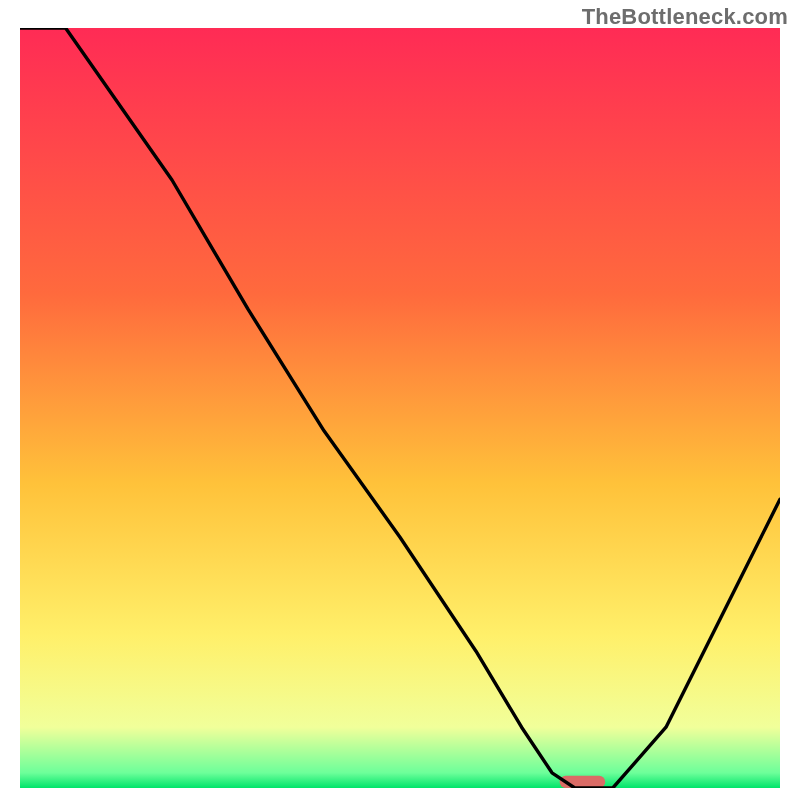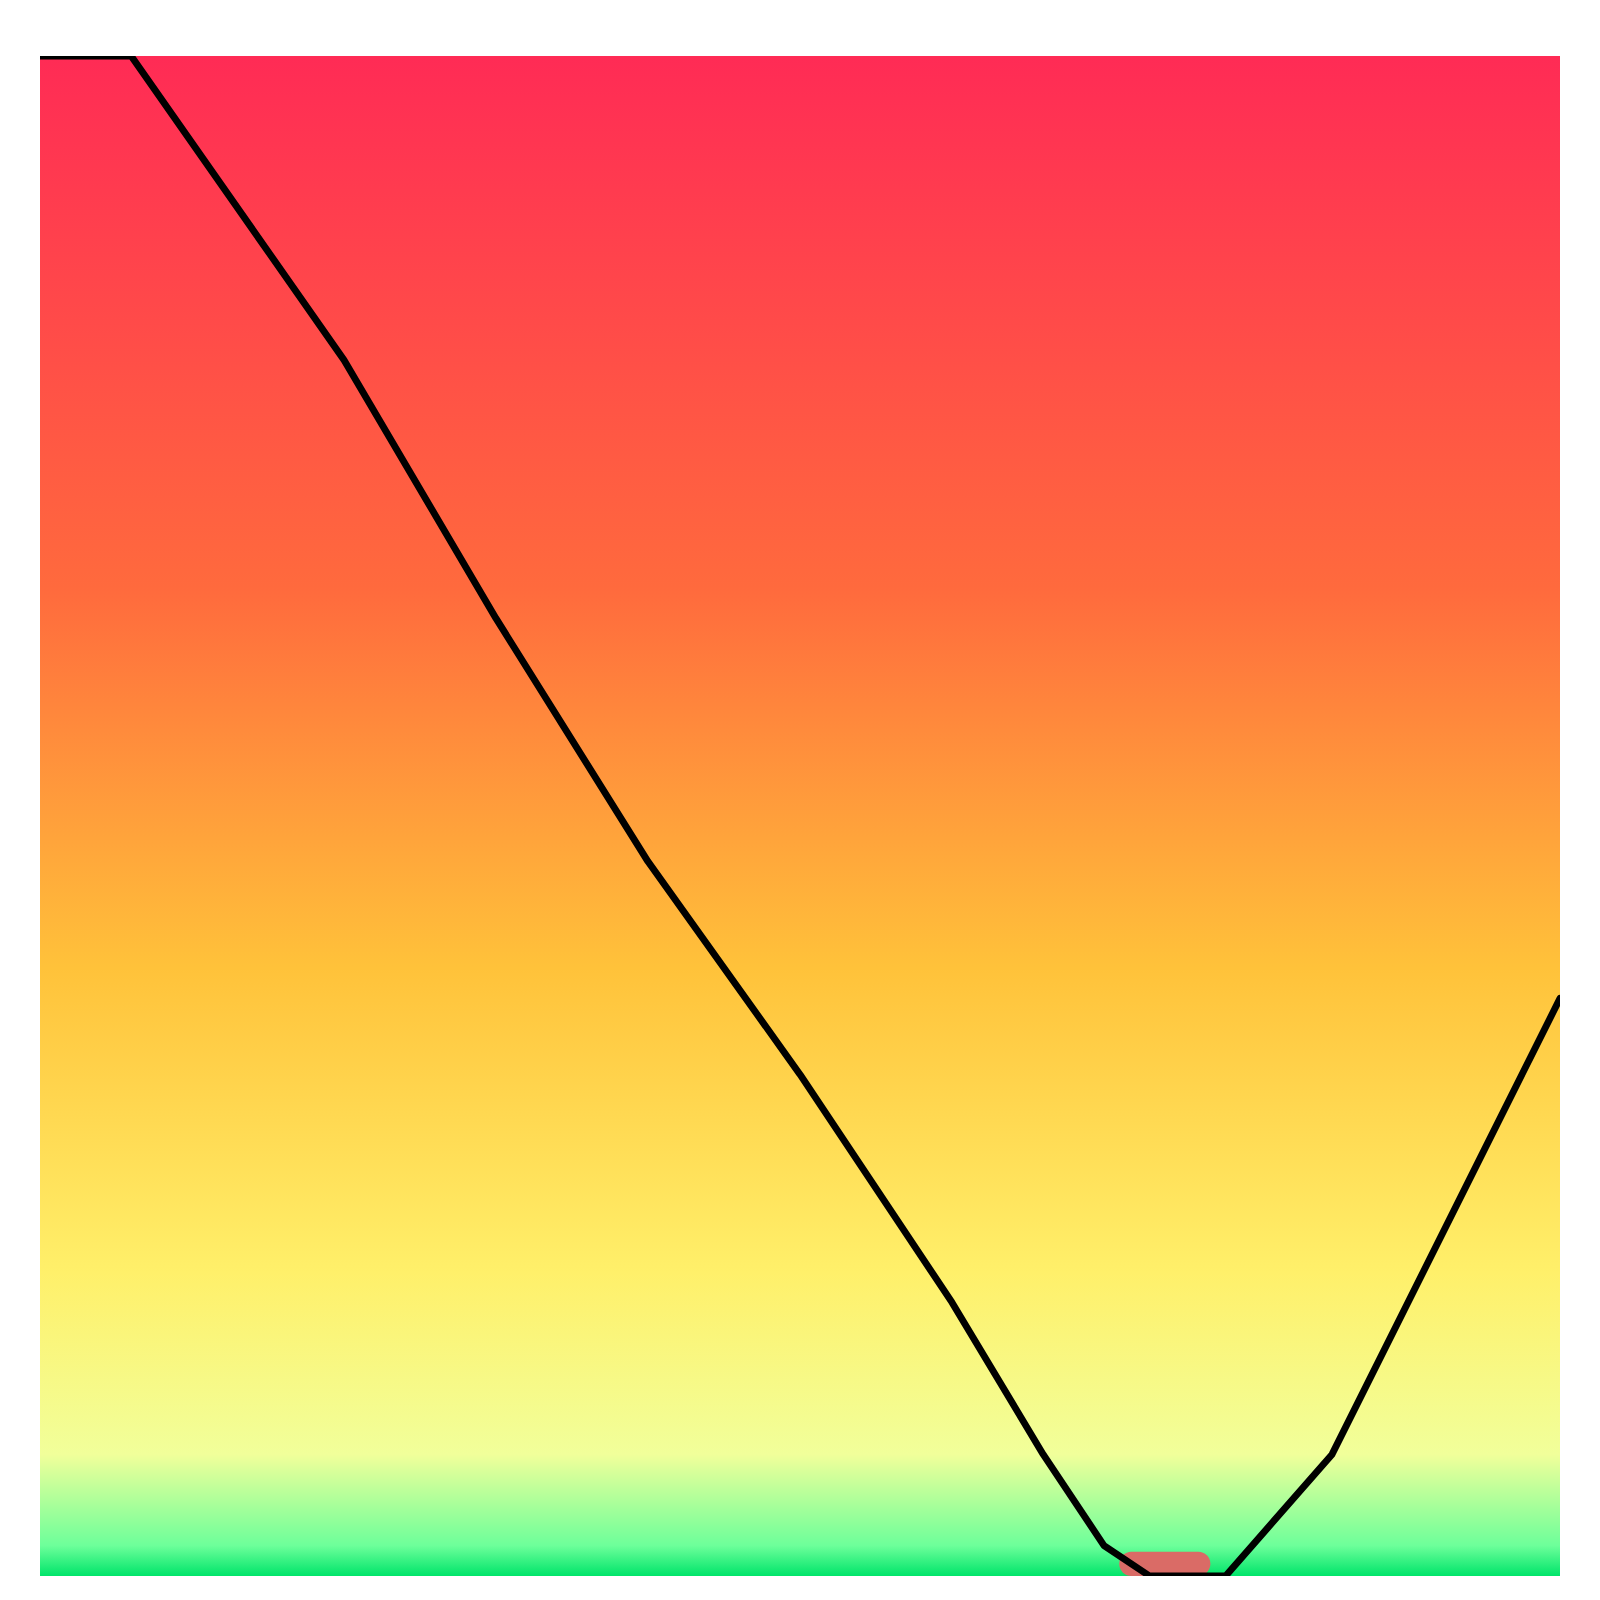--- a/index.html
+++ b/index.html
@@ -30,20 +30,21 @@
     top: 28px;
     width: 760px;
     height: 760px;
   }
   svg { display: block; }
 </style>
 </head>
 <body>
 
 <div class="stage">
+  <div class="watermark">TheBottleneck.com</div>
 
   <div class="plot">
     <svg id="chart-svg" viewBox="0 0 100 100" preserveAspectRatio="none" width="760" height="760">
       <defs>
         <linearGradient id="bg-grad" x1="0" y1="0" x2="0" y2="1">
             <stop offset="0%" stop-color="#ff2b55"></stop>
             <stop offset="35%" stop-color="#ff6a3d"></stop>
             <stop offset="60%" stop-color="#ffc23a"></stop>
             <stop offset="80%" stop-color="#fff06a"></stop>
             <stop offset="92%" stop-color="#f1ff9a"></stop>

